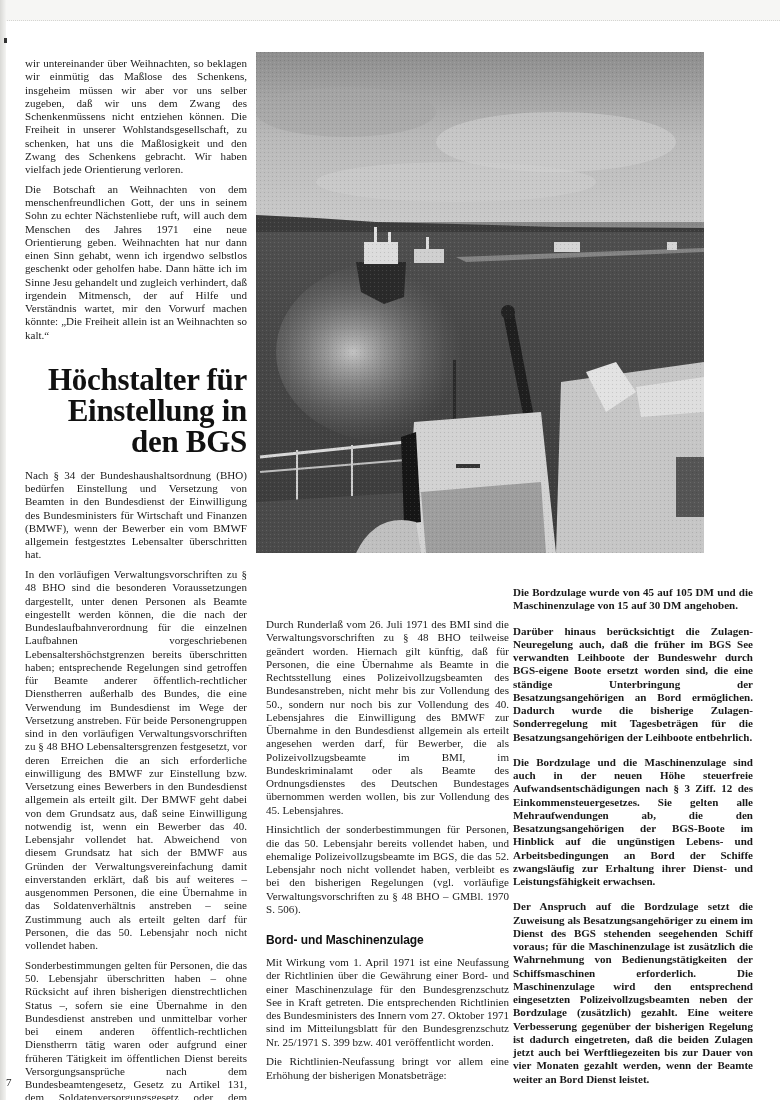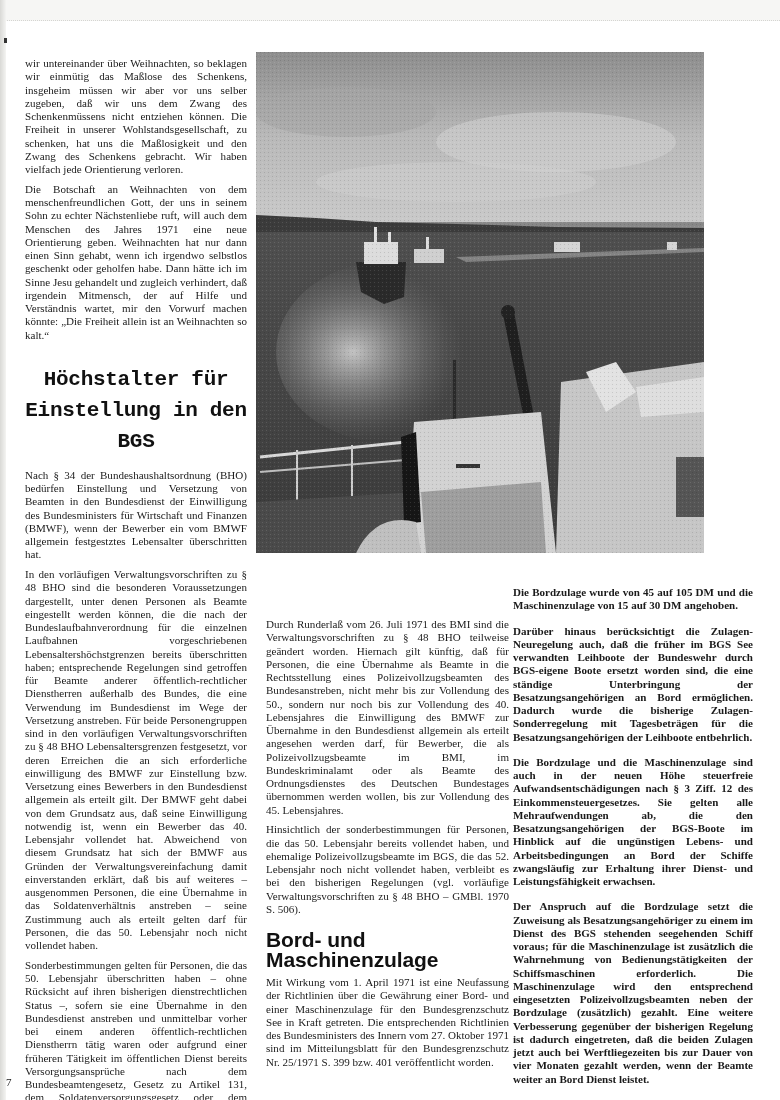--- a/index.html
+++ b/index.html
@@ -21,28 +21,28 @@
     .binding-mark {
       position: absolute; left: 4px; top: 38px; width: 3px; height: 5px; background: #333;
     }
     .col { position: absolute; font-size: 11.05px; line-height: 13.25px; text-align: justify; hyphens: manual; }
     .col p { margin: 0 0 6.5px 0; }
     #col-left { left: 25px; top: 57px; width: 222px; }
     #col-mid  { left: 266px; top: 586px; width: 243px; margin-top: 32px; }
     #col-right{ left: 513px; top: 586px; width: 240px; font-weight: bold; }
 
     .headline {
-      font-family: Liberation Mono, monospace;
-      font-weight: bold; font-size: 21px; line-height: 31px;
+      font-family: Liberation Serif, serif;
+      font-weight: bold; font-size: 31px; line-height: 31px;
       letter-spacing: -0.3px; color: #111;
-      margin: 22px 0 12px 0; text-align: center;
+      margin: 22px 0 12px 0; text-align: right;
     }
     .subhead {
       font-family: "Liberation Sans", "DejaVu Sans", sans-serif;
-      font-weight: bold; font-size: 21px; line-height: 20px; color: #111;
+      font-weight: bold; font-size: 12px; line-height: 20px; color: #111;
       margin: 14px 0 6px 0; text-align: left; letter-spacing: -0.1px;
     }
     .page-number {
       position: absolute; left: 6px; top: 1076px; font-size: 11px; color: #1a1a1a;
     }
 
     
     #photo {
       position: absolute; left: 256px; top: 52px; width: 448px; height: 501px;
       overflow: hidden; background: #888;
@@ -142,20 +142,21 @@
   </svg>
 </div>
 
 <div class="col" id="col-mid">
   <p>Durch Runderlaß vom 26. Juli 1971 des BMI sind die Verwaltungsvorschriften zu § 48 BHO teilweise geändert worden. Hiernach gilt künftig, daß für Personen, die eine Übernahme als Beamte in die Rechtsstellung eines Polizeivollzugsbeamten des Bundesanstreben, nicht mehr bis zur Vollendung des 50., sondern nur noch bis zur Vollendung des 40. Lebensjahres die Einwilligung des BMWF zur Übernahme in den Bundesdienst allgemein als erteilt angesehen werden darf, für Bewerber, die als Polizeivollzugsbeamte im BMI, im Bundeskriminalamt oder als Beamte des Ordnungsdienstes des Deutschen Bundestages übernommen werden wollen, bis zur Vollendung des 45. Lebensjahres.</p>
   <p>Hinsichtlich der sonderbestimmungen für Personen, die das 50. Lebensjahr bereits vollendet haben, und ehemalige Polizeivollzugsbeamte im BGS, die das 52. Lebensjahr noch nicht vollendet haben, verbleibt es bei den bisherigen Regelungen (vgl. vorläufige Verwaltungsvorschriften zu § 48 BHO – GMBl. 1970 S. 506).</p>
 
   <h2 class="subhead">Bord- und Maschinenzulage</h2>
 
   <p>Mit Wirkung vom 1. April 1971 ist eine Neufassung der Richtlinien über die Gewährung einer Bord- und einer Maschinenzulage für den Bundesgrenzschutz See in Kraft getreten. Die entsprechenden Richtlinien des Bundesministers des Innern vom 27. Oktober 1971 sind im Mitteilungsblatt für den Bundesgrenzschutz Nr. 25/1971 S. 399 bzw. 401 veröffentlicht worden.</p>
+  <p>Die Richtlinien-Neufassung bringt vor allem eine Erhöhung der bisherigen Monatsbeträge:</p>
 </div>
 
 <div class="col" id="col-right">
   <p style="margin-bottom:12px">Die Bordzulage wurde von 45 auf 105 DM und die Maschinenzulage von 15 auf 30 DM angehoben.</p>
   <p style="margin-bottom:12px">Darüber hinaus berücksichtigt die Zulagen-Neuregelung auch, daß die früher im BGS See verwandten Leihboote der Bundeswehr durch BGS-eigene Boote ersetzt worden sind, die eine ständige Unterbringung der Besatzungsangehörigen an Bord ermöglichen. Dadurch wurde die bisherige Zulagen-Sonderregelung mit Tagesbeträgen für die Besatzungsangehörigen der Leihboote entbehrlich.</p>
   <p style="margin-bottom:12px">Die Bordzulage und die Maschinenzulage sind auch in der neuen Höhe steuerfreie Aufwandsentschädigungen nach § 3 Ziff. 12 des Einkommensteuergesetzes. Sie gelten alle Mehraufwendungen ab, die den Besatzungsangehörigen der BGS-Boote im Hinblick auf die ungünstigen Lebens- und Arbeitsbedingungen an Bord der Schiffe zwangsläufig zur Erhaltung ihrer Dienst- und Leistungsfähigkeit erwachsen.</p>
   <p>Der Anspruch auf die Bordzulage setzt die Zuweisung als Besatzungsangehöriger zu einem im Dienst des BGS stehenden seegehenden Schiff voraus; für die Maschinenzulage ist zusätzlich die Wahrnehmung von Bedienungstätigkeiten der Schiffsmaschinen erforderlich. Die Maschinenzulage wird den entsprechend eingesetzten Polizeivollzugsbeamten neben der Bordzulage (zusätzlich) gezahlt. Eine weitere Verbesserung gegenüber der bisherigen Regelung ist dadurch eingetreten, daß die beiden Zulagen jetzt auch bei Werftliegezeiten bis zur Dauer von vier Monaten gezahlt werden, wenn der Beamte weiter an Bord Dienst leistet.</p>
 </div>
 
 <div class="page-number">7</div>

